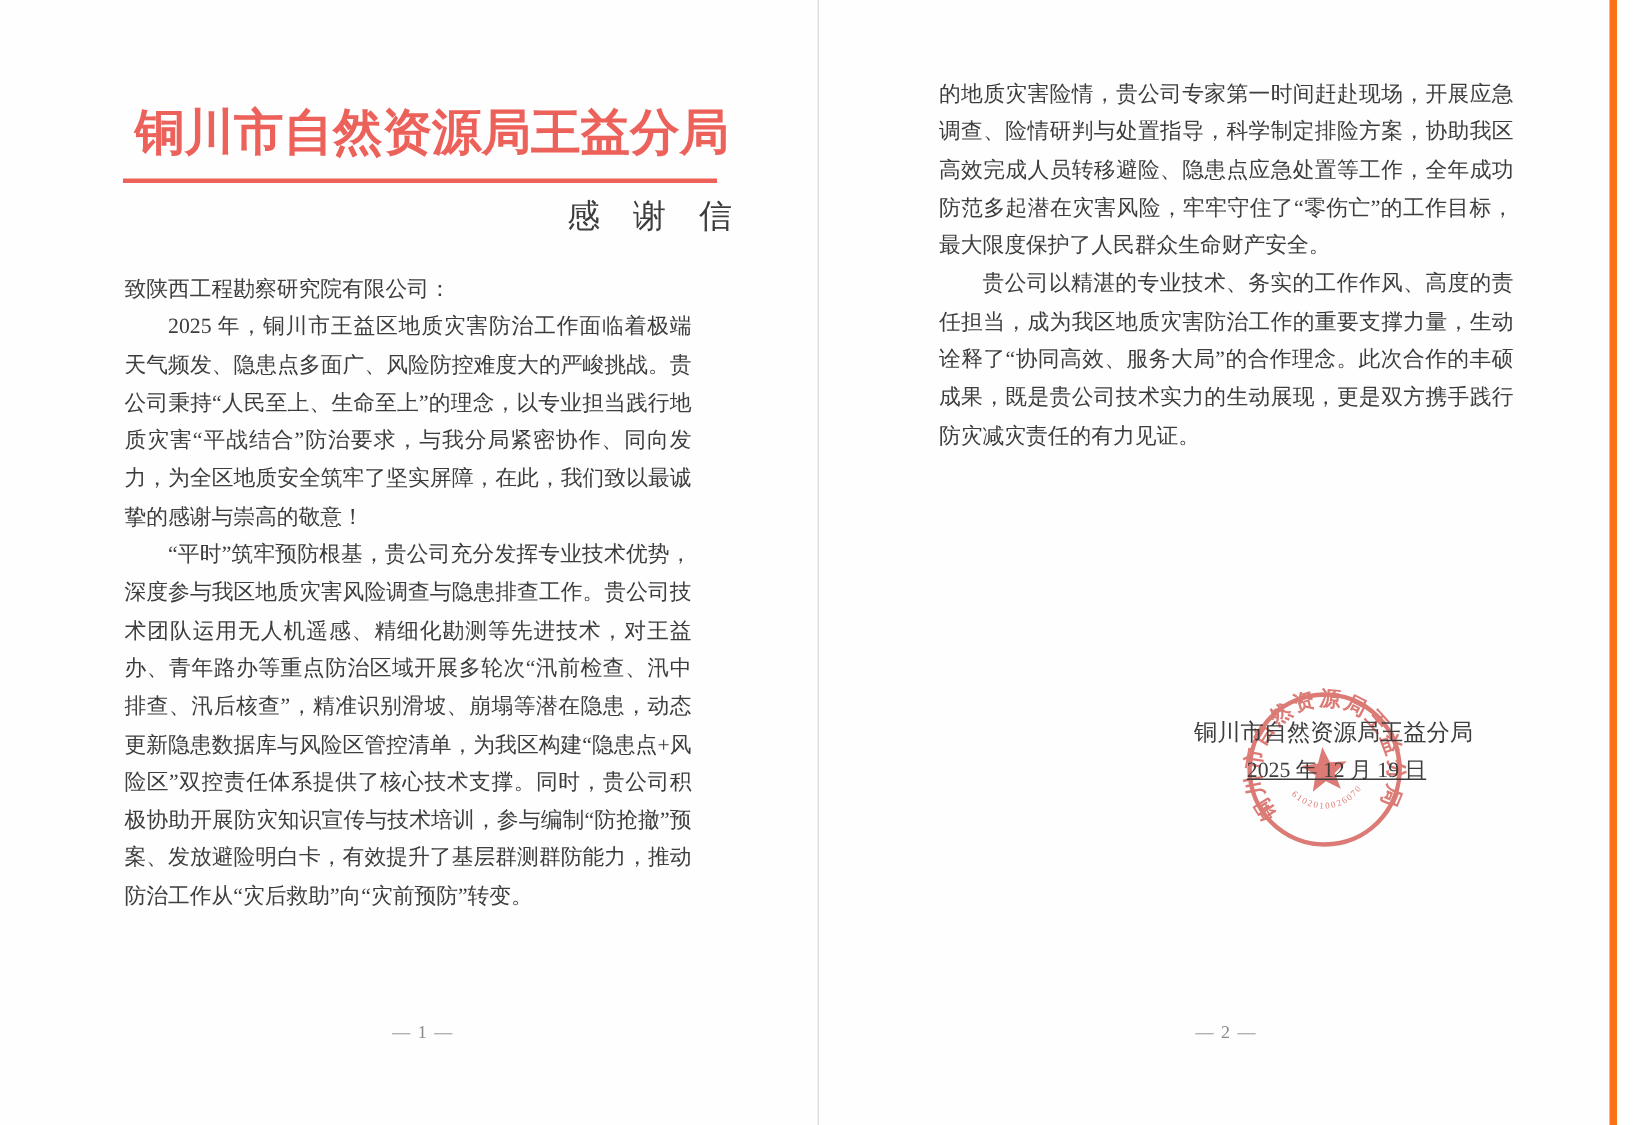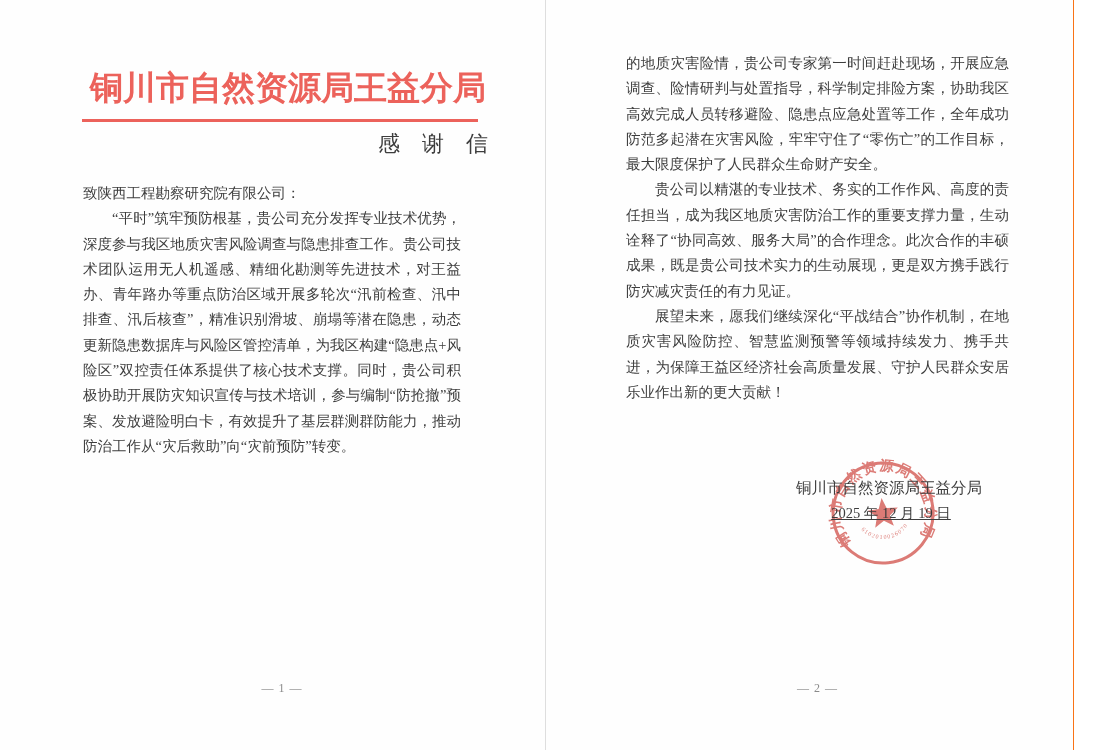--- a/index.html
+++ b/index.html
@@ -3,21 +3,21 @@
 <meta charset="utf-8">
 <style>
   html,body{margin:0;padding:0;}
   body{
     width:1100px;height:750px;position:relative;overflow:hidden;
     background:#ffffff;
     font-family:"Liberation Serif","DejaVu Serif",serif;
   }
   .page{position:absolute;top:0;height:750px;background:#fefefe;}
   #page1{left:0;width:545px;border-right:1px solid #dedede;}
-  #page2{left:546px;width:527px;border-right:1px solid #f97316;}
+  #page2{left:546px;width:527px;border-right:5px solid #f97316;}
 
   .agency-header{
     position:absolute;left:88px;top:66px;width:400px;
     text-align:center;font-size:33px;font-weight:bold;
     color:#ec625b;letter-spacing:0px;white-space:nowrap;
   }
   .red-rule{
     position:absolute;left:82px;top:119px;width:396px;height:3px;
     background:#ec625b;
   }
@@ -59,31 +59,31 @@
 </head>
 <body>
 
 <div class="page" id="page1">
   <div class="agency-header">铜川市自然资源局王益分局</div>
   <div class="red-rule"></div>
   <div class="letter-title">感　谢　信</div>
 
   <div class="body-col">
     <p>致陕西工程勘察研究院有限公司：</p>
+    <p class="indent">2025 年，铜川市王益区地质灾害防治工作面临着极端天气频发、隐患点多面广、风险防控难度大的严峻挑战。贵公司秉持“人民至上、生命至上”的理念，以专业担当践行地质灾害“平战结合”防治要求，与我分局紧密协作、同向发力，为全区地质安全筑牢了坚实屏障，在此，我们致以最诚挚的感谢与崇高的敬意！</p>
     <p class="indent">“平时”筑牢预防根基，贵公司充分发挥专业技术优势，深度参与我区地质灾害风险调查与隐患排查工作。贵公司技术团队运用无人机遥感、精细化勘测等先进技术，对王益办、青年路办等重点防治区域开展多轮次“汛前检查、汛中排查、汛后核查”，精准识别滑坡、崩塌等潜在隐患，动态更新隐患数据库与风险区管控清单，为我区构建“隐患点+风险区”双控责任体系提供了核心技术支撑。同时，贵公司积极协助开展防灾知识宣传与技术培训，参与编制“防抢撤”预案、发放避险明白卡，有效提升了基层群测群防能力，推动防治工作从“灾后救助”向“灾前预防”转变。</p>
   </div>
 
   <div class="page-footer">— 1 —</div>
 </div>
 
 <div class="page" id="page2">
   <div class="body-col">
     <p>的地质灾害险情，贵公司专家第一时间赶赴现场，开展应急调查、险情研判与处置指导，科学制定排险方案，协助我区高效完成人员转移避险、隐患点应急处置等工作，全年成功防范多起潜在灾害风险，牢牢守住了“零伤亡”的工作目标，最大限度保护了人民群众生命财产安全。</p>
     <p class="indent">贵公司以精湛的专业技术、务实的工作作风、高度的责任担当，成为我区地质灾害防治工作的重要支撑力量，生动诠释了“协同高效、服务大局”的合作理念。此次合作的丰硕成果，既是贵公司技术实力的生动展现，更是双方携手践行防灾减灾责任的有力见证。</p>
-    <p class="indent">展望未来，愿我们继续深化“平战结合”协作机制，在地质灾害风险防控、智慧监测预警等领域持续发力、携手共进，为保障王益区经济社会高质量发展、守护人民群众安居乐业作出新的更大贡献！</p>
   </div>
 
   <svg class="seal" viewBox="0 0 120 120">
     <circle cx="60" cy="61" r="50" fill="none" stroke="#cf4a43" stroke-width="3"></circle>
     <polygon fill="#cf4a43" points="60,46 64,56.5 75.2,57.1 66.5,64.1 69.4,74.9 60,68.8 50.6,74.9 53.5,64.1 44.8,57.1 56,56.5"></polygon>
     <defs>
       <path id="seal-arc-top" d="M 27 89 A 43 43 0 1 1 93 89" fill="none"></path>
       <path id="seal-arc-bottom" d="M 34 72 A 30 30 0 0 0 86 72" fill="none"></path>
     </defs>
     <text font-size="14" letter-spacing="2" fill="#cf4a43" font-weight="bold">

